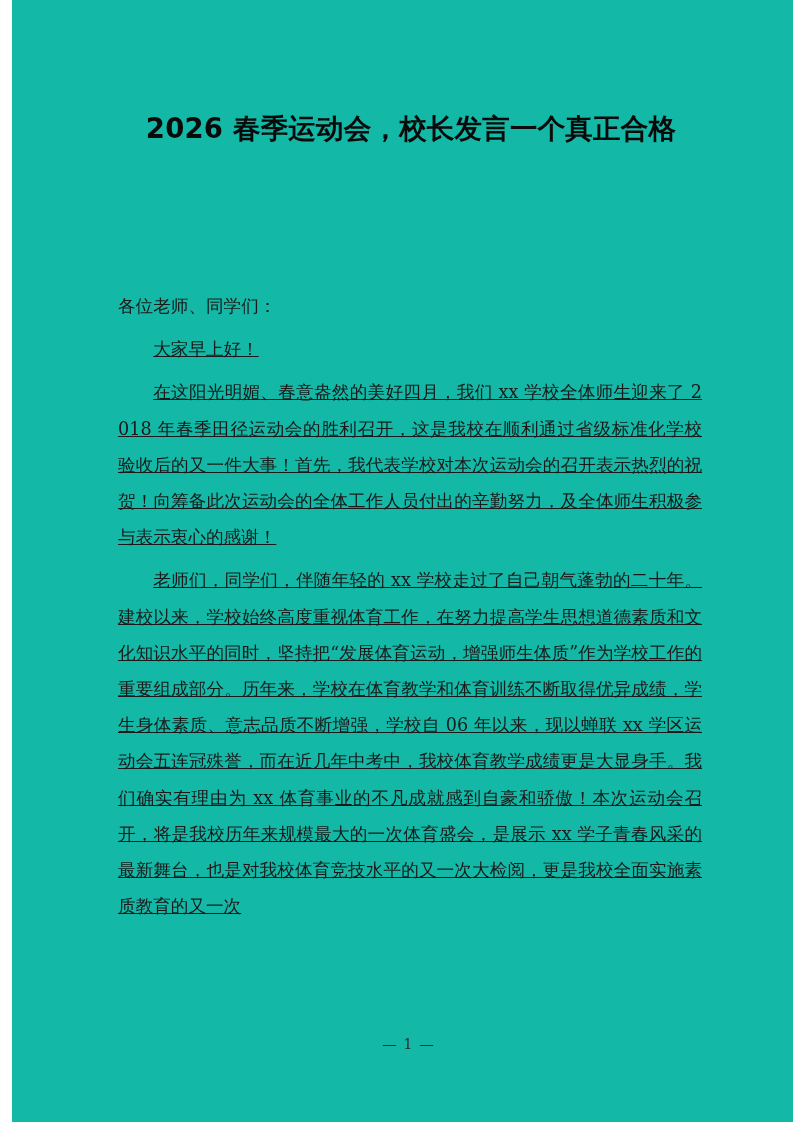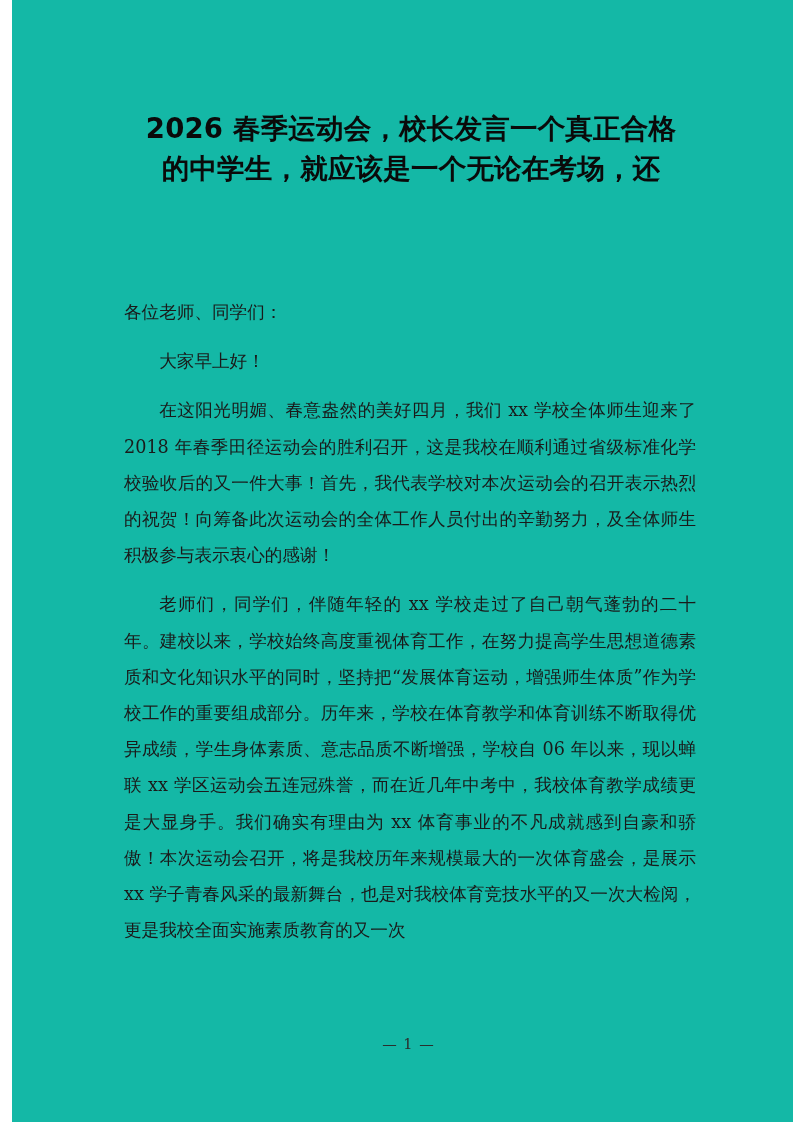--- a/index.html
+++ b/index.html
@@ -48,27 +48,28 @@
     width: 598px;
   }
 
   .para {
     font-family: "DejaVu Serif", "Liberation Serif", serif;
     font-size: 17.6px;
     line-height: 36.2px;
     text-align: justify;
     text-justify: inter-character;
     color: #1a1a1a;
-    margin: 13px;
+    margin: 7px;
     text-indent: 0;
     word-break: break-all;
   }
 
   .para.indent {
     text-indent: 2em;
+    text-decoration: underline;
   }
 
   
   .footer {
     position: absolute;
     left: 0;
     top: 1036px;
     width: 793px;
     text-align: center;
     font-family: "DejaVu Serif", "Liberation Serif", serif;
@@ -77,21 +78,20 @@
     letter-spacing: 1px;
   }
 </style>
 </head>
 <body>
 
 <div class="page">
 
   <div class="doc-title">
     <div>2026 春季运动会，校长发言一个真正合格</div>
-    <div>的中学生，就应该是一个无论在考场，还</div>
   </div>
 
   <div class="body-block">
     <p class="para">各位老师、同学们：</p>
     <p class="para indent">大家早上好！</p>
     <p class="para indent">在这阳光明媚、春意盎然的美好四月，我们 xx 学校全体师生迎来了 2018 年春季田径运动会的胜利召开，这是我校在顺利通过省级标准化学校验收后的又一件大事！首先，我代表学校对本次运动会的召开表示热烈的祝贺！向筹备此次运动会的全体工作人员付出的辛勤努力，及全体师生积极参与表示衷心的感谢！</p>
     <p class="para indent">老师们，同学们，伴随年轻的 xx 学校走过了自己朝气蓬勃的二十年。建校以来，学校始终高度重视体育工作，在努力提高学生思想道德素质和文化知识水平的同时，坚持把“发展体育运动，增强师生体质”作为学校工作的重要组成部分。历年来，学校在体育教学和体育训练不断取得优异成绩，学生身体素质、意志品质不断增强，学校自 06 年以来，现以蝉联 xx 学区运动会五连冠殊誉，而在近几年中考中，我校体育教学成绩更是大显身手。我们确实有理由为 xx 体育事业的不凡成就感到自豪和骄傲！本次运动会召开，将是我校历年来规模最大的一次体育盛会，是展示 xx 学子青春风采的最新舞台，也是对我校体育竞技水平的又一次大检阅，更是我校全面实施素质教育的又一次</p>
   </div>
 
   <div class="footer">

